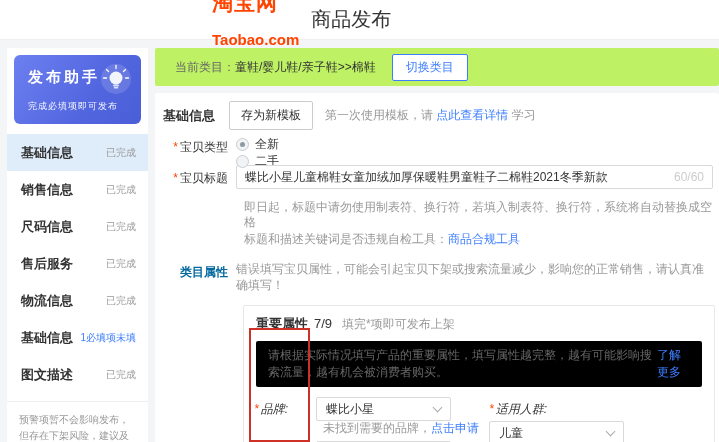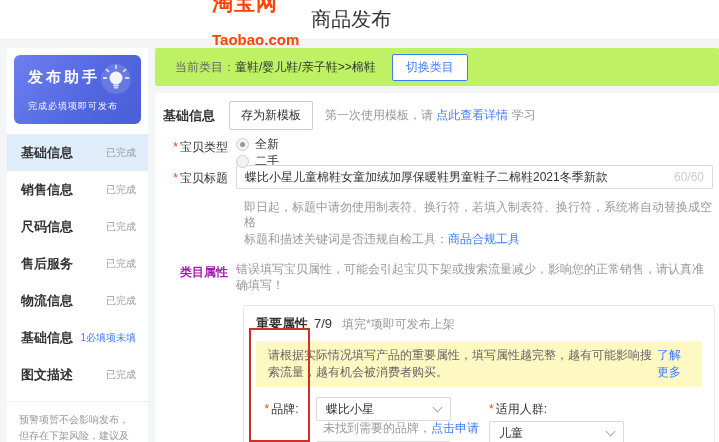--- a/index.html
+++ b/index.html
@@ -54,21 +54,21 @@
   .section-title { font-size:13px; font-weight:bold; width:56px; margin-left:2px; }
   .tpl-btn { border:1px solid #ccc; background:#fff; padding:5px 11px; font-size:12px;
              color:#333; border-radius:2px; margin-left:10px; cursor:pointer; }
   .tpl-hint { color:#999; margin-left:12px; }
   a.link { color:#3d7eff; text-decoration:none; cursor:pointer;font-family:Liberation Mono, monospace; }
 
   .form-row { display:flex; align-items:flex-start; margin-bottom:7px; }
   .form-label { width:75px; flex-shrink:0; text-align:right; padding-right:8px;
                 line-height:22px; color:#333; }
   .star { color:#ff4400; margin-right:2px; }
-  .bold-label { font-weight:bold; color:#a21caf; }
+  .bold-label { font-weight:bold; color:#0369a1; }
 
   .radio-group { display:flex; align-items:center; height:22px;flex-direction:column; }
   .radio { display:inline-flex; align-items:center; margin-right:34px; cursor:pointer; }
   .radio-circle { width:13px; height:13px; border:1px solid #c9ced4; border-radius:50%;
                   background:#f1f3f5; margin-right:6px; position:relative; }
   .radio-circle.checked::after { content:''; position:absolute; left:3px; top:3px; right:3px;
                   bottom:3px; border-radius:50%; background:#8d9aa8; }
 
   .title-input { flex:1; height:24px; border:1px solid #d9d9d9; border-radius:2px;
                  display:flex; align-items:center; padding:0 8px; margin-right:2px;
@@ -82,29 +82,29 @@
   .attr-row { margin-top:13px; display:flex; }
   .attr-hint { color:#999; line-height:16px; }
 
   
   .imp-box { margin:12px 0 0 82px; border:1px solid #e8e8e8; border-radius:2px;
              padding-bottom:16px; }
   .imp-header { padding:9px 12px 8px 12px; font-size:13px; display:flex; align-items:baseline; }
   .imp-title { font-weight:bold; }
   .imp-count { margin-left:6px; color:#333; }
   .imp-sub { margin-left:10px; color:#999; font-size:12px; }
-  .imp-notice { margin:0 12px 10px 12px; background:#fef9c3; padding:6px 12px; color:#666;
+  .imp-notice { margin:0 12px 10px 12px; background:#000000; padding:6px 12px; color:#666;
                 display:flex; align-items:center; border-radius:2px; }
   .imp-notice .spacer { flex:1; }
 
   .fields-grid { display:flex; }
   .fcol { width:50%; padding-left:10px; }
   .field-row { display:flex; margin-bottom:6px; }
-  .f-label { width:62px; flex-shrink:0; text-align:center; padding-right:7px;
-             line-height:24px; color:#333; white-space:nowrap; }
+  .f-label { width:62px; flex-shrink:0; text-align:left; padding-right:7px;
+             line-height:24px; color:#333; white-space:nowrap;font-style:italic; }
   .sel { height:24px; width:135px; border:1px solid #d9d9d9; border-radius:2px; background:#fff;
          display:flex; align-items:center; justify-content:space-between; padding:0 9px;
          color:#333; cursor:pointer; }
   .chev { width:7px; height:7px; border-right:1.2px solid #aaa; border-bottom:1.2px solid #aaa;
           transform:rotate(45deg); margin-top:-4px; flex-shrink:0; }
   .f-helper { margin:1px 0 5px 69px; color:#999; line-height:13px; }
   .set-btn { border:1px solid #d9d9d9; background:#f7f7f7; padding:4px 15px; font-size:12px;
              color:#333; border-radius:2px; cursor:pointer; }
 
   

